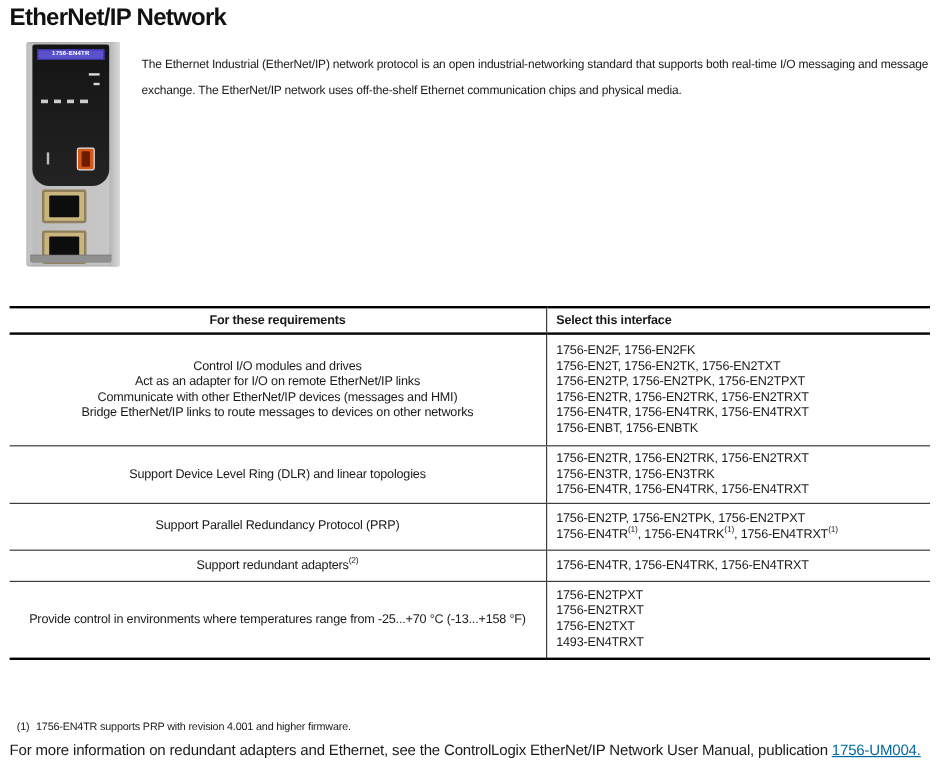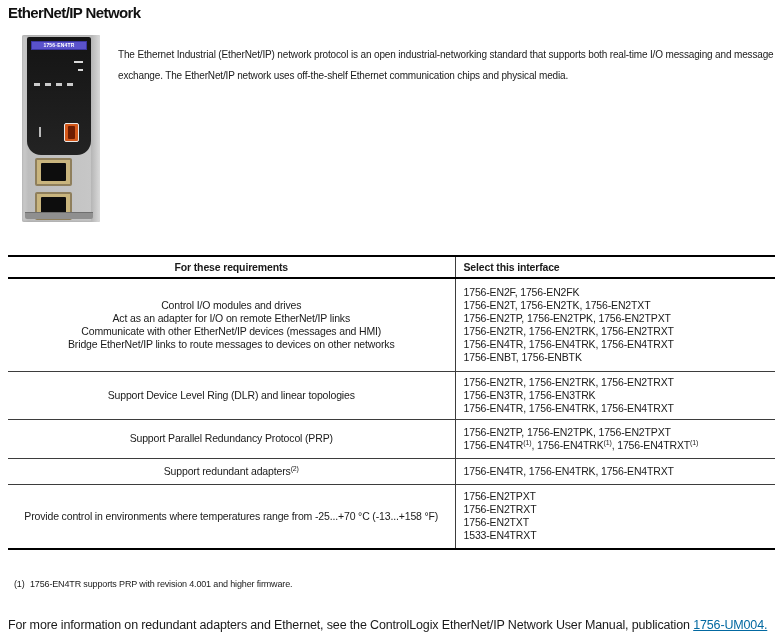--- a/index.html
+++ b/index.html
@@ -14,21 +14,21 @@
     overflow: hidden;
     background: #ffffff;
   }
 
   
   .page-title {
     position: absolute;
     left: 8px;
     top: 4px;
     margin: 0;
-    font-size: 15px;
+    font-size: 20px;
     font-weight: bold;
     letter-spacing: -0.6px;
     color: #111111;
   }
 
   
   .intro {
     position: absolute;
     left: 118px;
     top: 44px;
@@ -150,21 +150,21 @@
   .spec-table tr.r3 td { height: 39px; }
   .spec-table tr.r4 td { height: 26px; }
   .spec-table tr.r5 td { height: 65px; }
   .spec-table tr.r6 td { height: 21px; }
   .spec-table sup { font-size: 7px; line-height: 0; }
 
   
   .footnotes {
     position: absolute;
     left: 8px;
-    top: 578px;
+    top: 599px;
     font-size: 9px;
     line-height: 12px;
   }
   .fn { white-space: nowrap; }
   .fn-marker { display: inline-block; width: 22px; padding-left: 6px; }
 
   
   .footer-note {
     position: absolute;
     left: 8px;
@@ -265,21 +265,21 @@
         </td>
       </tr>
       <tr class="r5">
         <td>
           <div>Provide control in environments where temperatures range from -25...+70 °C (-13...+158 °F)</div>
         </td>
         <td>
           <div>1756-EN2TPXT</div>
           <div>1756-EN2TRXT</div>
           <div>1756-EN2TXT</div>
-          <div>1533-EN4TRXT</div>
+          <div>1493-EN4TRXT</div>
         </td>
       </tr>
     </tbody>
   </table>
 
   <div class="footnotes">
     <div class="fn">
       <span class="fn-marker">(1)</span><span class="fn-text">1756-EN4TR supports PRP with revision 4.001 and higher firmware.</span>
     </div>
   </div>

